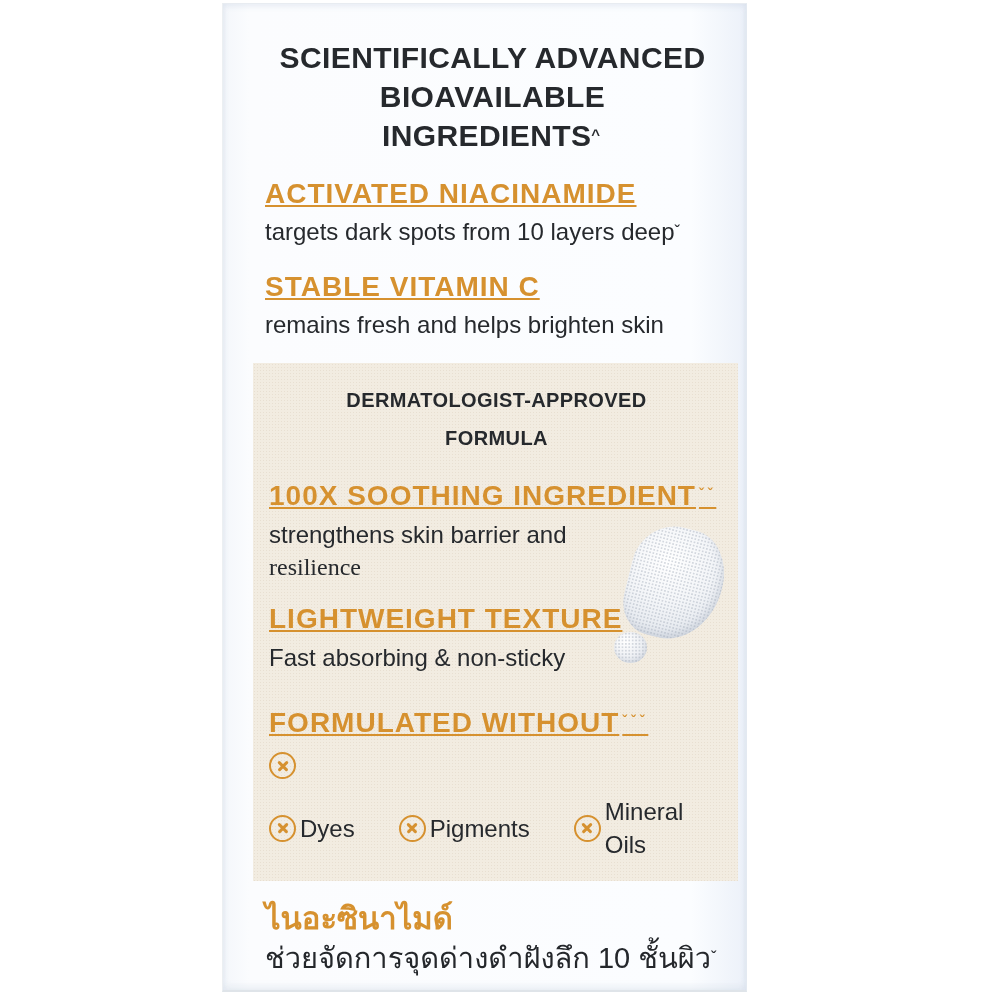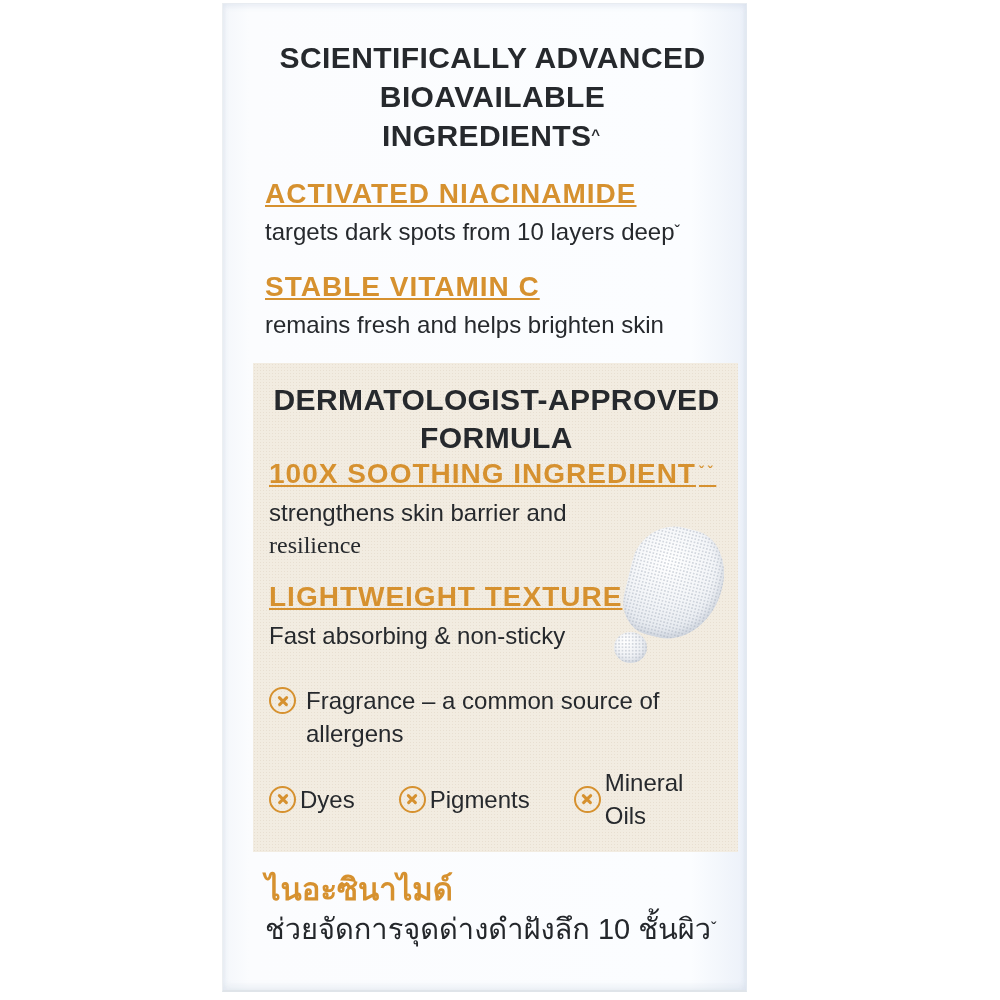--- a/index.html
+++ b/index.html
@@ -54,24 +54,24 @@
   .derm-box {
     position:relative;
     margin:22px 0 0 -12px; width:485px;
     padding:16px 14px 20px 16px;
     background-color:#f2ece1;
     background-image: radial-gradient(rgba(205,193,170,.28) .7px, transparent .9px);
     background-size:3px 3px;
   }
   .box-title {
     text-align:center; color:#26292d; font-weight:700;
-    font-size:30px; line-height:38px; letter-spacing:.4px;
+    font-size:20px; line-height:38px; letter-spacing:.4px;
     margin-top:2px;
   }
-  .feature { }
+  .feature { margin-top:22px; }
   .feature .body-text { margin-top:6px; }
   .feature-tight { margin-top:18px; }
 
   
   .bubble { position:absolute; top:164px; right:14px; width:112px; height:142px; }
   .bubble-main {
     position:absolute; top:0; right:2px; width:94px; height:113px;
     transform:rotate(14deg);
     border-radius:52% 48% 62% 38% / 45% 50% 64% 36%;
     background-image:
@@ -158,24 +158,24 @@
           <h3 class="orange-h"><span>LIGHTWEIGHT TEXTURE</span><span class="sup-orange"></span></h3>
           <p class="body-text">Fast absorbing &amp; non-sticky</p>
         </div>
 
         <div class="bubble">
           <div class="bubble-main"></div>
           <div class="bubble-dot"></div>
         </div>
 
         <div class="fw">
+          <h3 class="orange-h"><span>FORMULATED WITHOUT</span><span class="sup-orange">ˇˇˇ</span></h3>
 
           <div class="fw-item fw-primary">
             <span class="no-icon"></span>
-            <span class="fw-text">Fragrance – a common source of allergens</span>
           </div>
 
           <div class="fw-row">
             <div class="fw-item">
               <span class="no-icon"></span>
               <span class="fw-text">Dyes</span>
             </div>
             <div class="fw-item">
               <span class="no-icon"></span>
               <span class="fw-text">Pigments</span>

